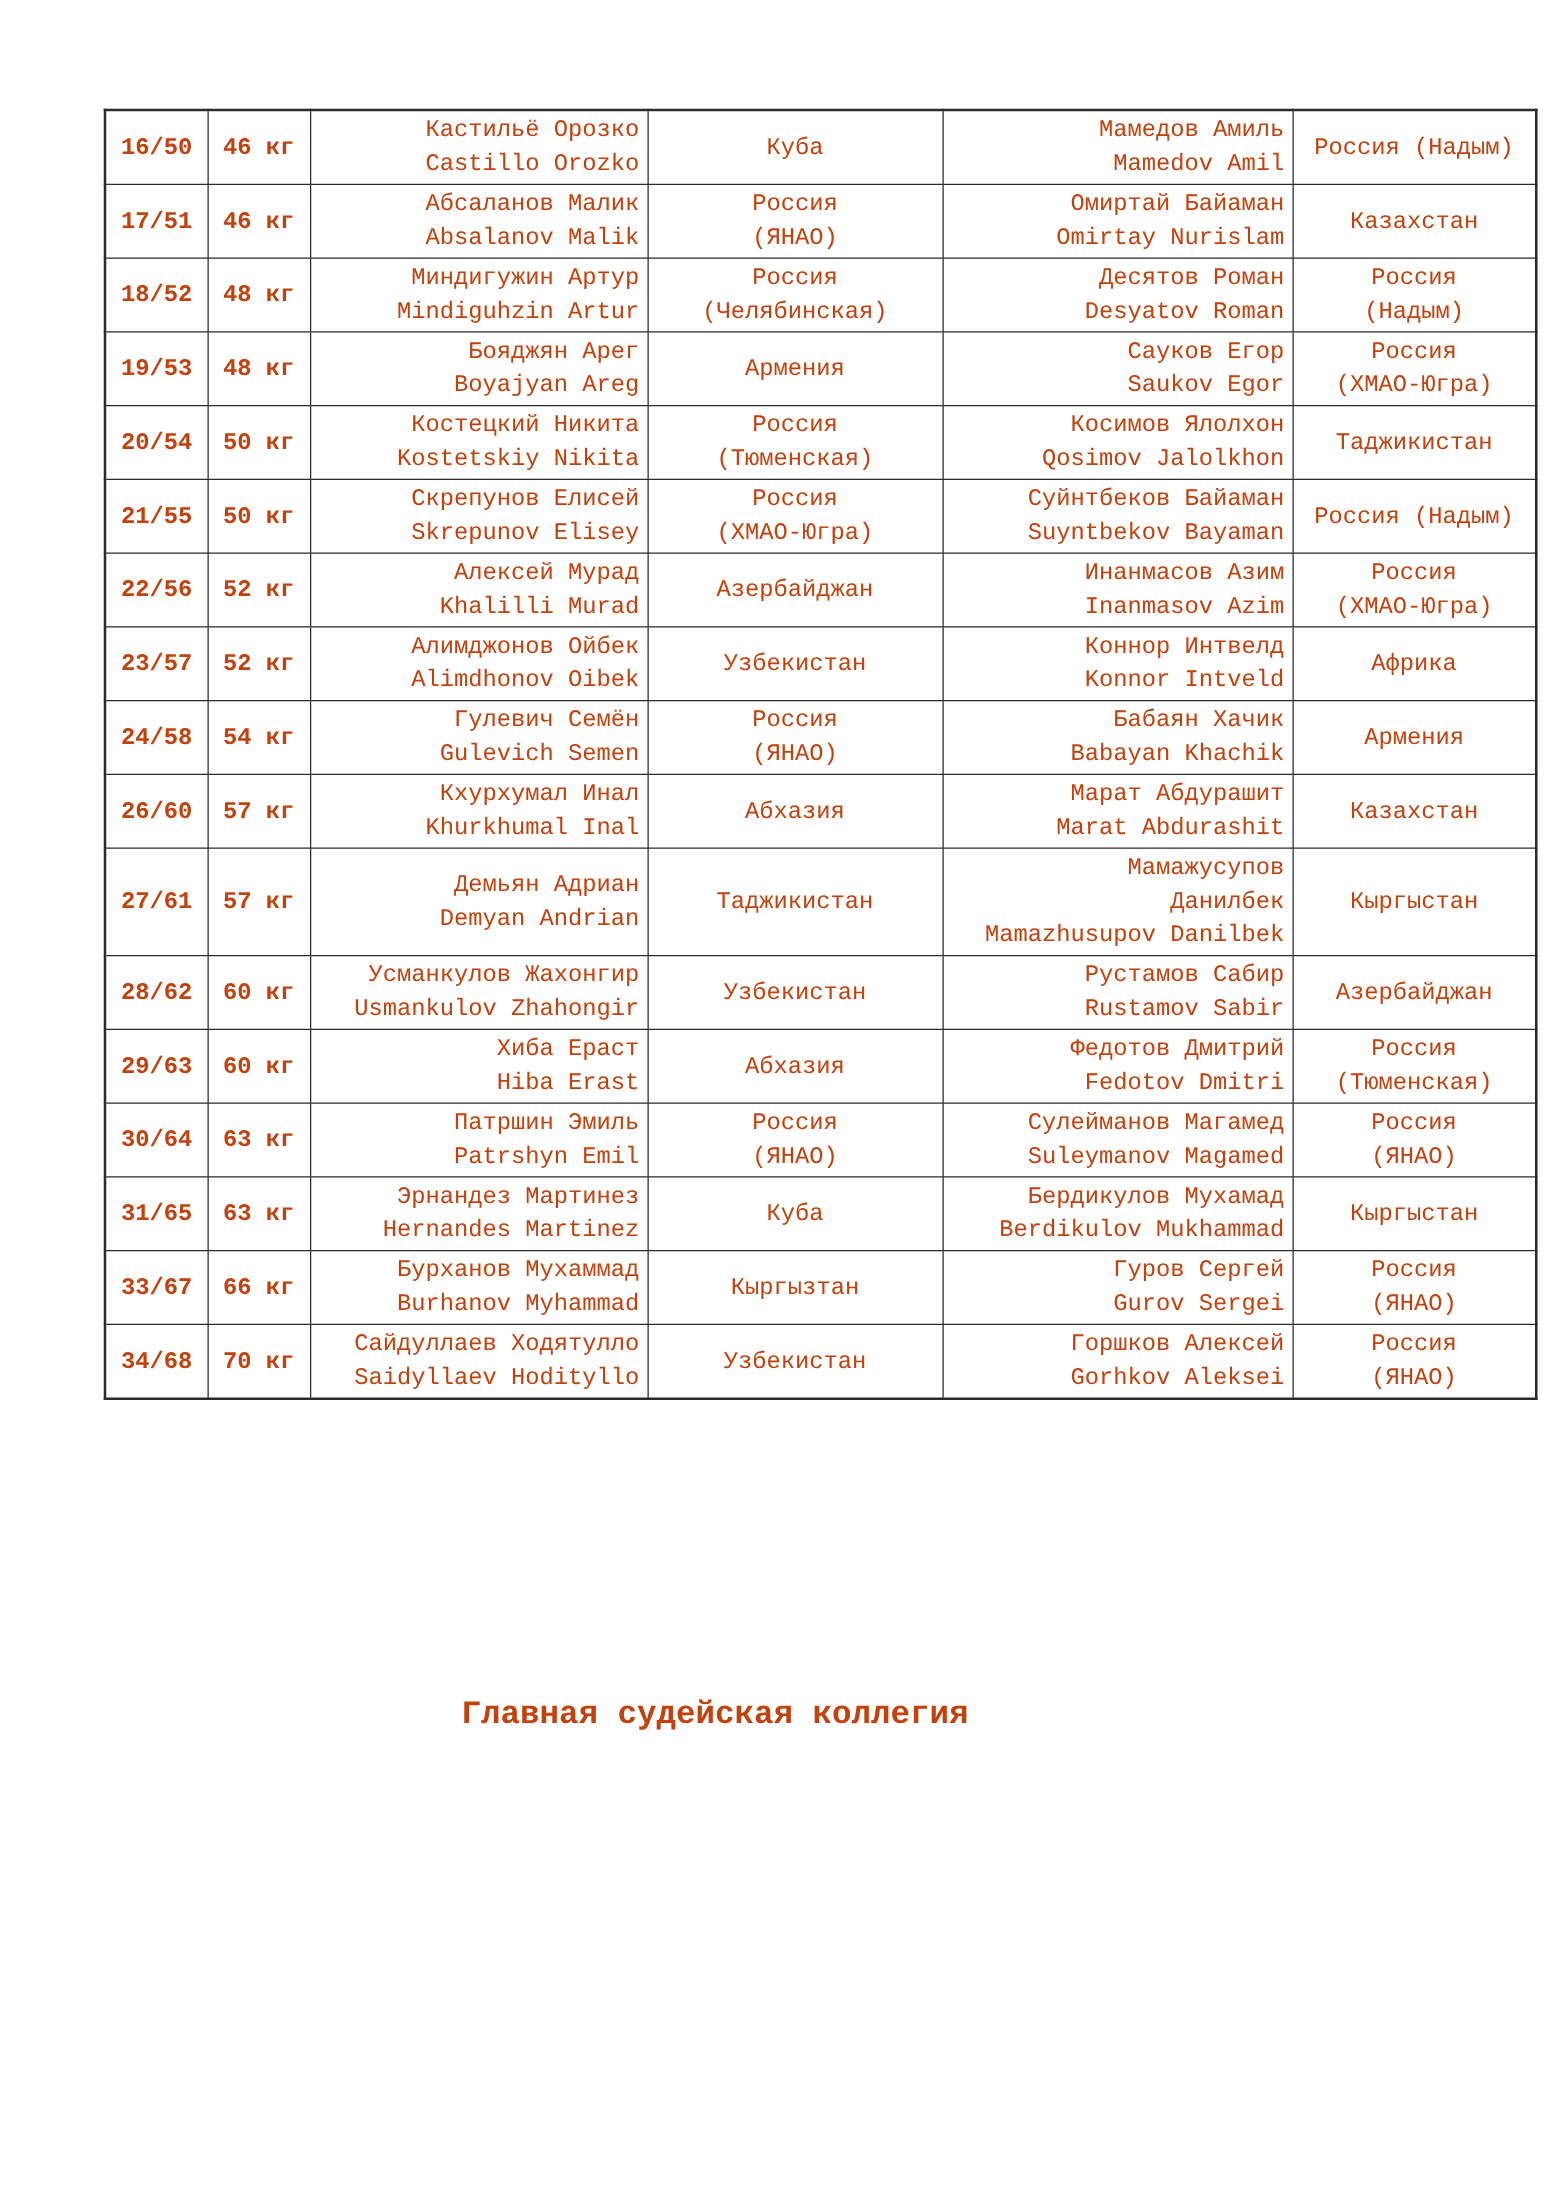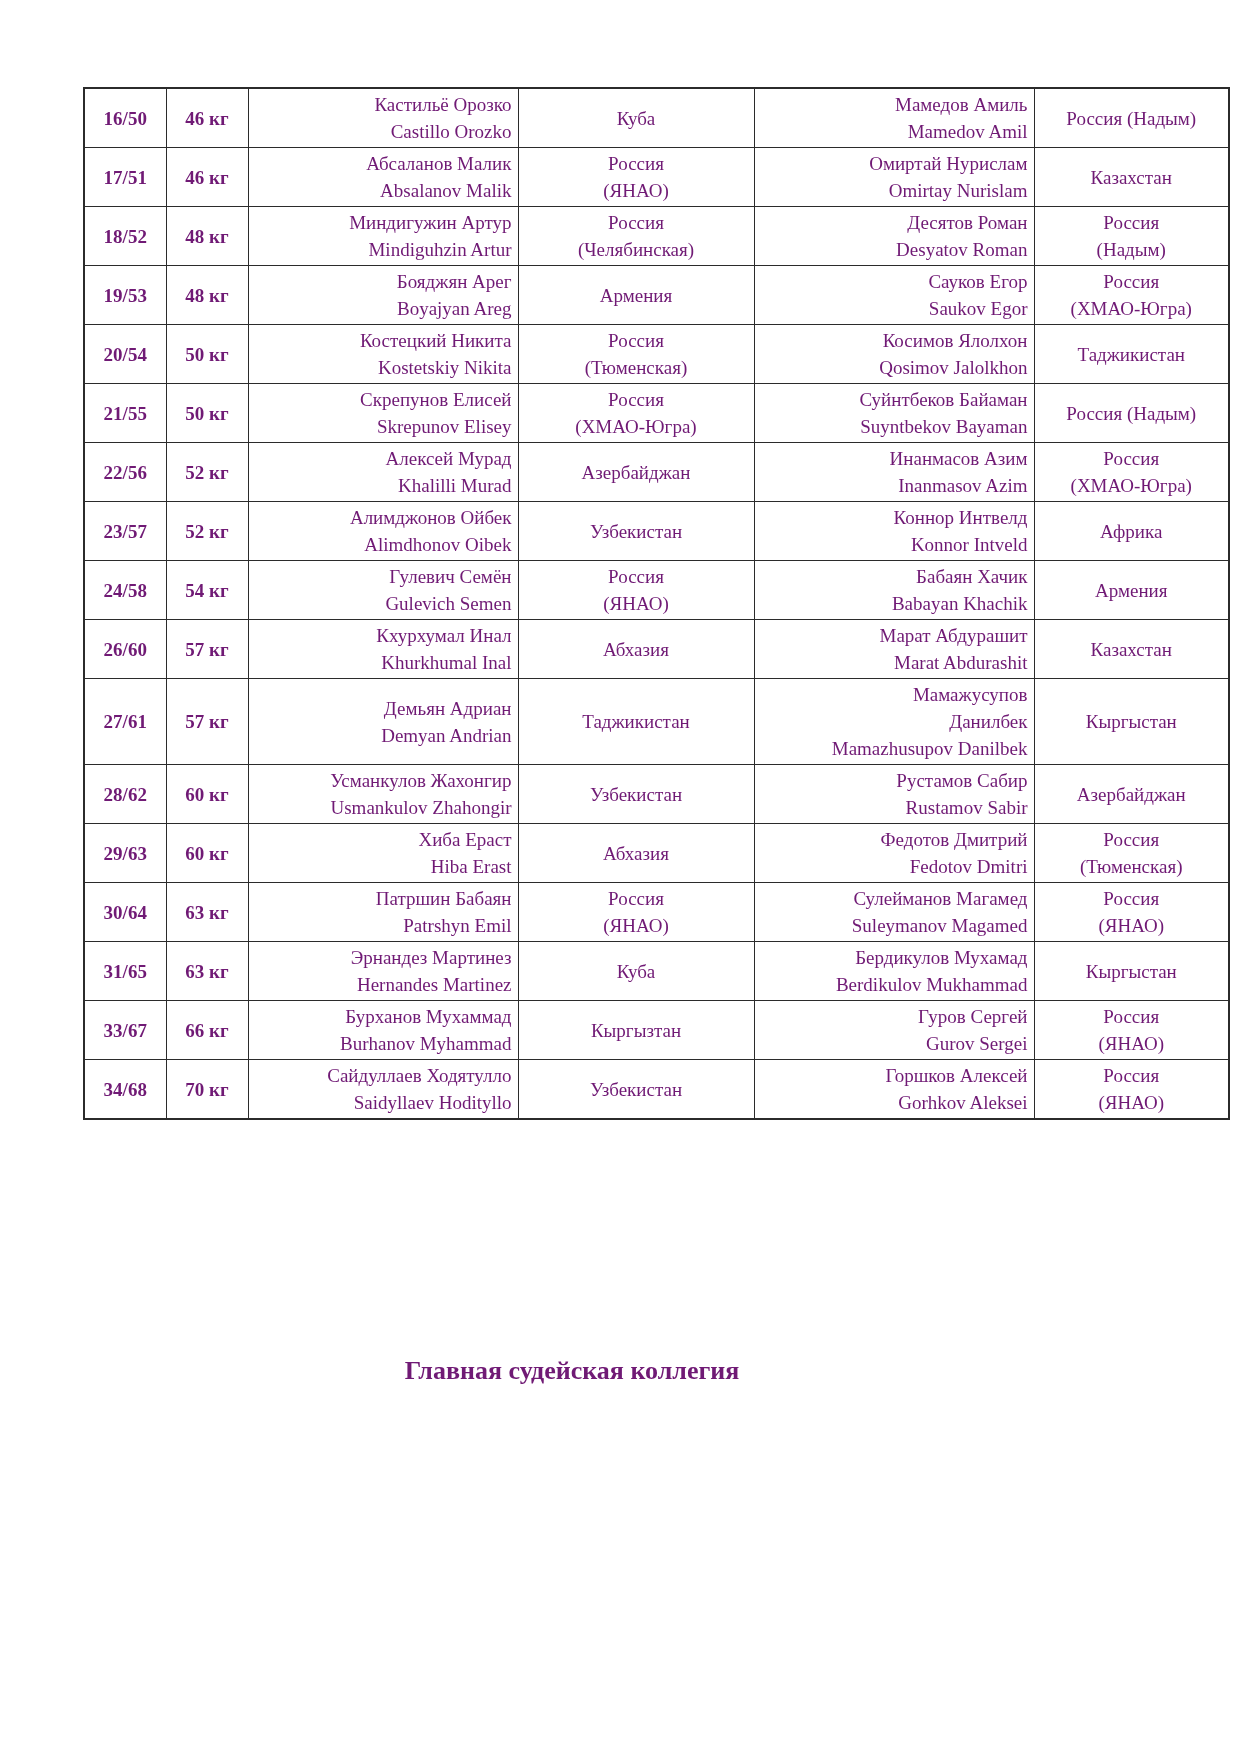--- a/index.html
+++ b/index.html
@@ -5,22 +5,22 @@
   html, body {
     margin: 0;
     padding: 0;
     background: #ffffff;
   }
   .page {
     position: relative;
     width: 1241px;
     height: 1755px;
     background: #ffffff;
-    font-family: Liberation Serif, serif;
-    color: #701a75;
+    font-family: Liberation Mono, monospace;
+    color: #c2410c;
     overflow: hidden;
   }
   table.pairs-table {
     position: absolute;
     left: 83px;
     top: 87px;
     width: 1145px;
     border-collapse: collapse;
     table-layout: fixed;
     border: 2px solid #2b2b2b;
@@ -83,21 +83,21 @@
 Mamedov Amil</td>
           <td class="c-region">Россия (Надым)</td>
         </tr>
         <tr>
           <td class="c-num">17/51</td>
           <td class="c-wt">46 кг</td>
           <td class="c-name">Абсаланов Малик
 Absalanov Malik</td>
           <td class="c-region">Россия
 (ЯНАО)</td>
-          <td class="c-name">Омиртай Нурислам
+          <td class="c-name">Омиртай Байаман
 Omirtay Nurislam</td>
           <td class="c-region">Казахстан</td>
         </tr>
         <tr>
           <td class="c-num">18/52</td>
           <td class="c-wt">48 кг</td>
           <td class="c-name">Миндигужин Артур
 Mindiguhzin Artur</td>
           <td class="c-region">Россия
 (Челябинская)</td>
@@ -209,21 +209,21 @@
 Hiba Erast</td>
           <td class="c-region">Абхазия</td>
           <td class="c-name">Федотов Дмитрий
 Fedotov Dmitri</td>
           <td class="c-region">Россия
 (Тюменская)</td>
         </tr>
         <tr>
           <td class="c-num">30/64</td>
           <td class="c-wt">63 кг</td>
-          <td class="c-name">Патршин Бабаян
+          <td class="c-name">Патршин Эмиль
 Patrshyn Emil</td>
           <td class="c-region">Россия
 (ЯНАО)</td>
           <td class="c-name">Сулейманов Магамед
 Suleymanov Magamed</td>
           <td class="c-region">Россия
 (ЯНАО)</td>
         </tr>
         <tr>
           <td class="c-num">31/65</td>

